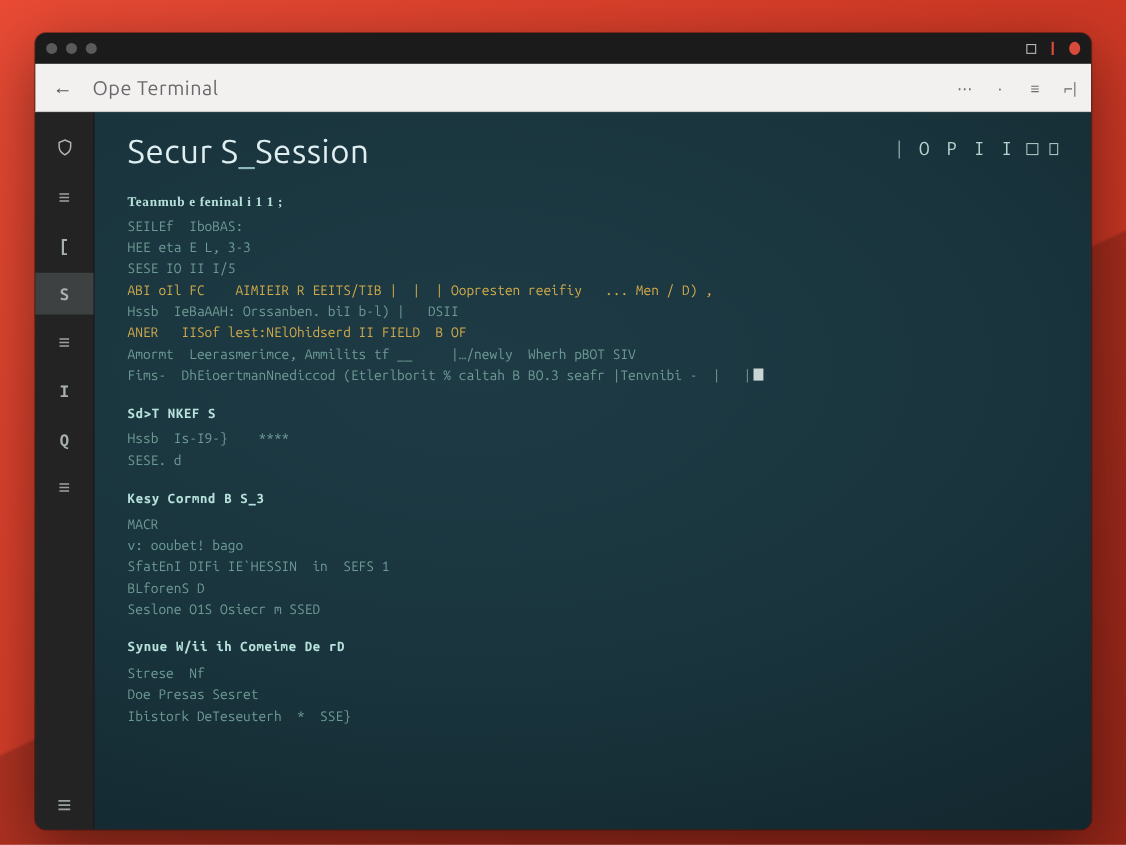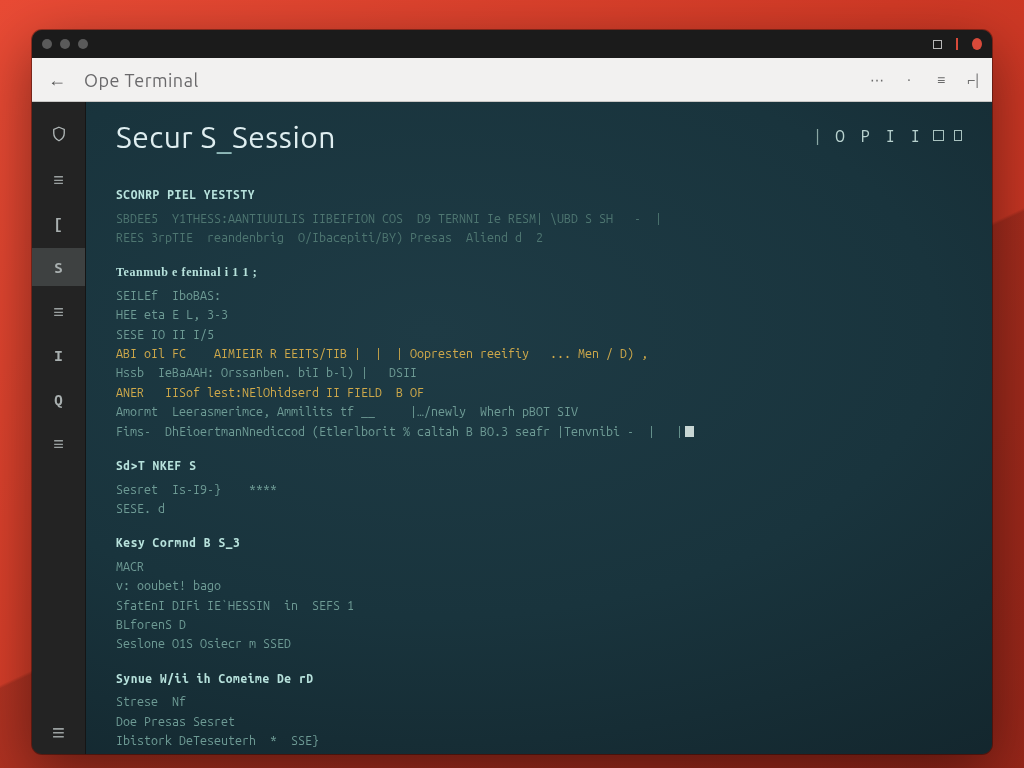--- a/index.html
+++ b/index.html
@@ -117,21 +117,21 @@
     overflow: hidden;
     position: relative;
   }
 
   .page-title {
     font-family: "Ubuntu", sans-serif;
     font-size: 30px;
     font-weight: 400;
     color: #dfeef0;
     letter-spacing: 0.5px;
-    margin-bottom: 32px;
+    margin-bottom: 20px;
   }
   .page-title .cursor-blink {
     color: #8fb8b8;
   }
 
   .section { margin-bottom: 16px; font-size: 12.5px; line-height: 1.55; }
   .section-head {
     text-transform: uppercase;
     font-size: 12px;
     letter-spacing: 0.6px;
@@ -240,42 +240,37 @@
         <span class="pipe">|</span>
         <span>O P I I</span>
         <span class="box"></span>
         <span class="box2"></span>
       </div>
 
       <div class="page-title">
         <span>Secur S</span><span class="cursor-blink">_</span><span>Session</span>
       </div>
 
-      <div class="section">
-        <div class="section-head">SCONRP PIEL YESTSTY</div>
-        <div class="line"><span class="dim">SBDEE5  Y1THESS:AANTIUUILIS IIBEIFION COS  D9 TERNNI Ie RESM| \UBD S SH   -  |</span></div>
-        <div class="line"><span class="dim">REES 3rpTIE  reandenbrig  O/Ibacepiti/BY) Presas  Aliend d  2</span></div>
-      </div>
 
       <div class="section">
         <div class="section-head" style="text-transform:none;font-family:Liberation Serif, serif;">Teanmub e feninal i 1 1 ;</div>
         <div class="line"><span>SEILEf  IboBAS:</span></div>
         <div class="line"><span>HEE eta E L, 3-3</span></div>
         <div class="line"><span>SESE IO II I/5</span></div>
         <div class="line"><span class="hl">ABI oIl FC    AIMIEIR R EEITS/TIB |  |  | Oopresten reeifiy   ... Men / D) ,</span></div>
         <div class="line"><span>Hssb  IeBaAAH: Orssanben. biI b-l) |   DSII</span></div>
         <div class="line"><span></span></div>
         <div class="line"><span class="hl">ANER   IISof lest:NElOhidserd II FIELD  B OF</span></div>
         <div class="line"><span>Amormt  Leerasmerimce, Ammilits tf __     |…/newly  Wherh pBOT SIV</span></div>
         <div class="line"><span>Fims-  DhEioertmanNnediccod (Etlerlborit % caltah B BO.3 seafr |Tenvnibi -  |   |</span><span class="synth-block"></span></div>
       </div>
 
       <div class="section">
         <div class="section-head" style="text-transform:none;">Sd&gt;T NKEF S</div>
-        <div class="line"><span>Sesret  Is-I9-}    ****</span></div>
+        <div class="line"><span>Hssb  Is-I9-}    ****</span></div>
         <div class="line"><span>SESE. d</span></div>
       </div>
 
       <div class="section">
         <div class="section-head" style="text-transform:none;">Kesy Cormnd B S_3</div>
         <div class="line"><span>MACR</span></div>
         <div class="line"><span>v: ooubet! bago</span></div>
         <div class="line"><span>SfatEnI DIFi IE`HESSIN  in  SEFS 1</span></div>
         <div class="line"><span>BLforenS D</span></div>
         <div class="line"><span>Seslone O1S Osiecr m SSED</span></div>

